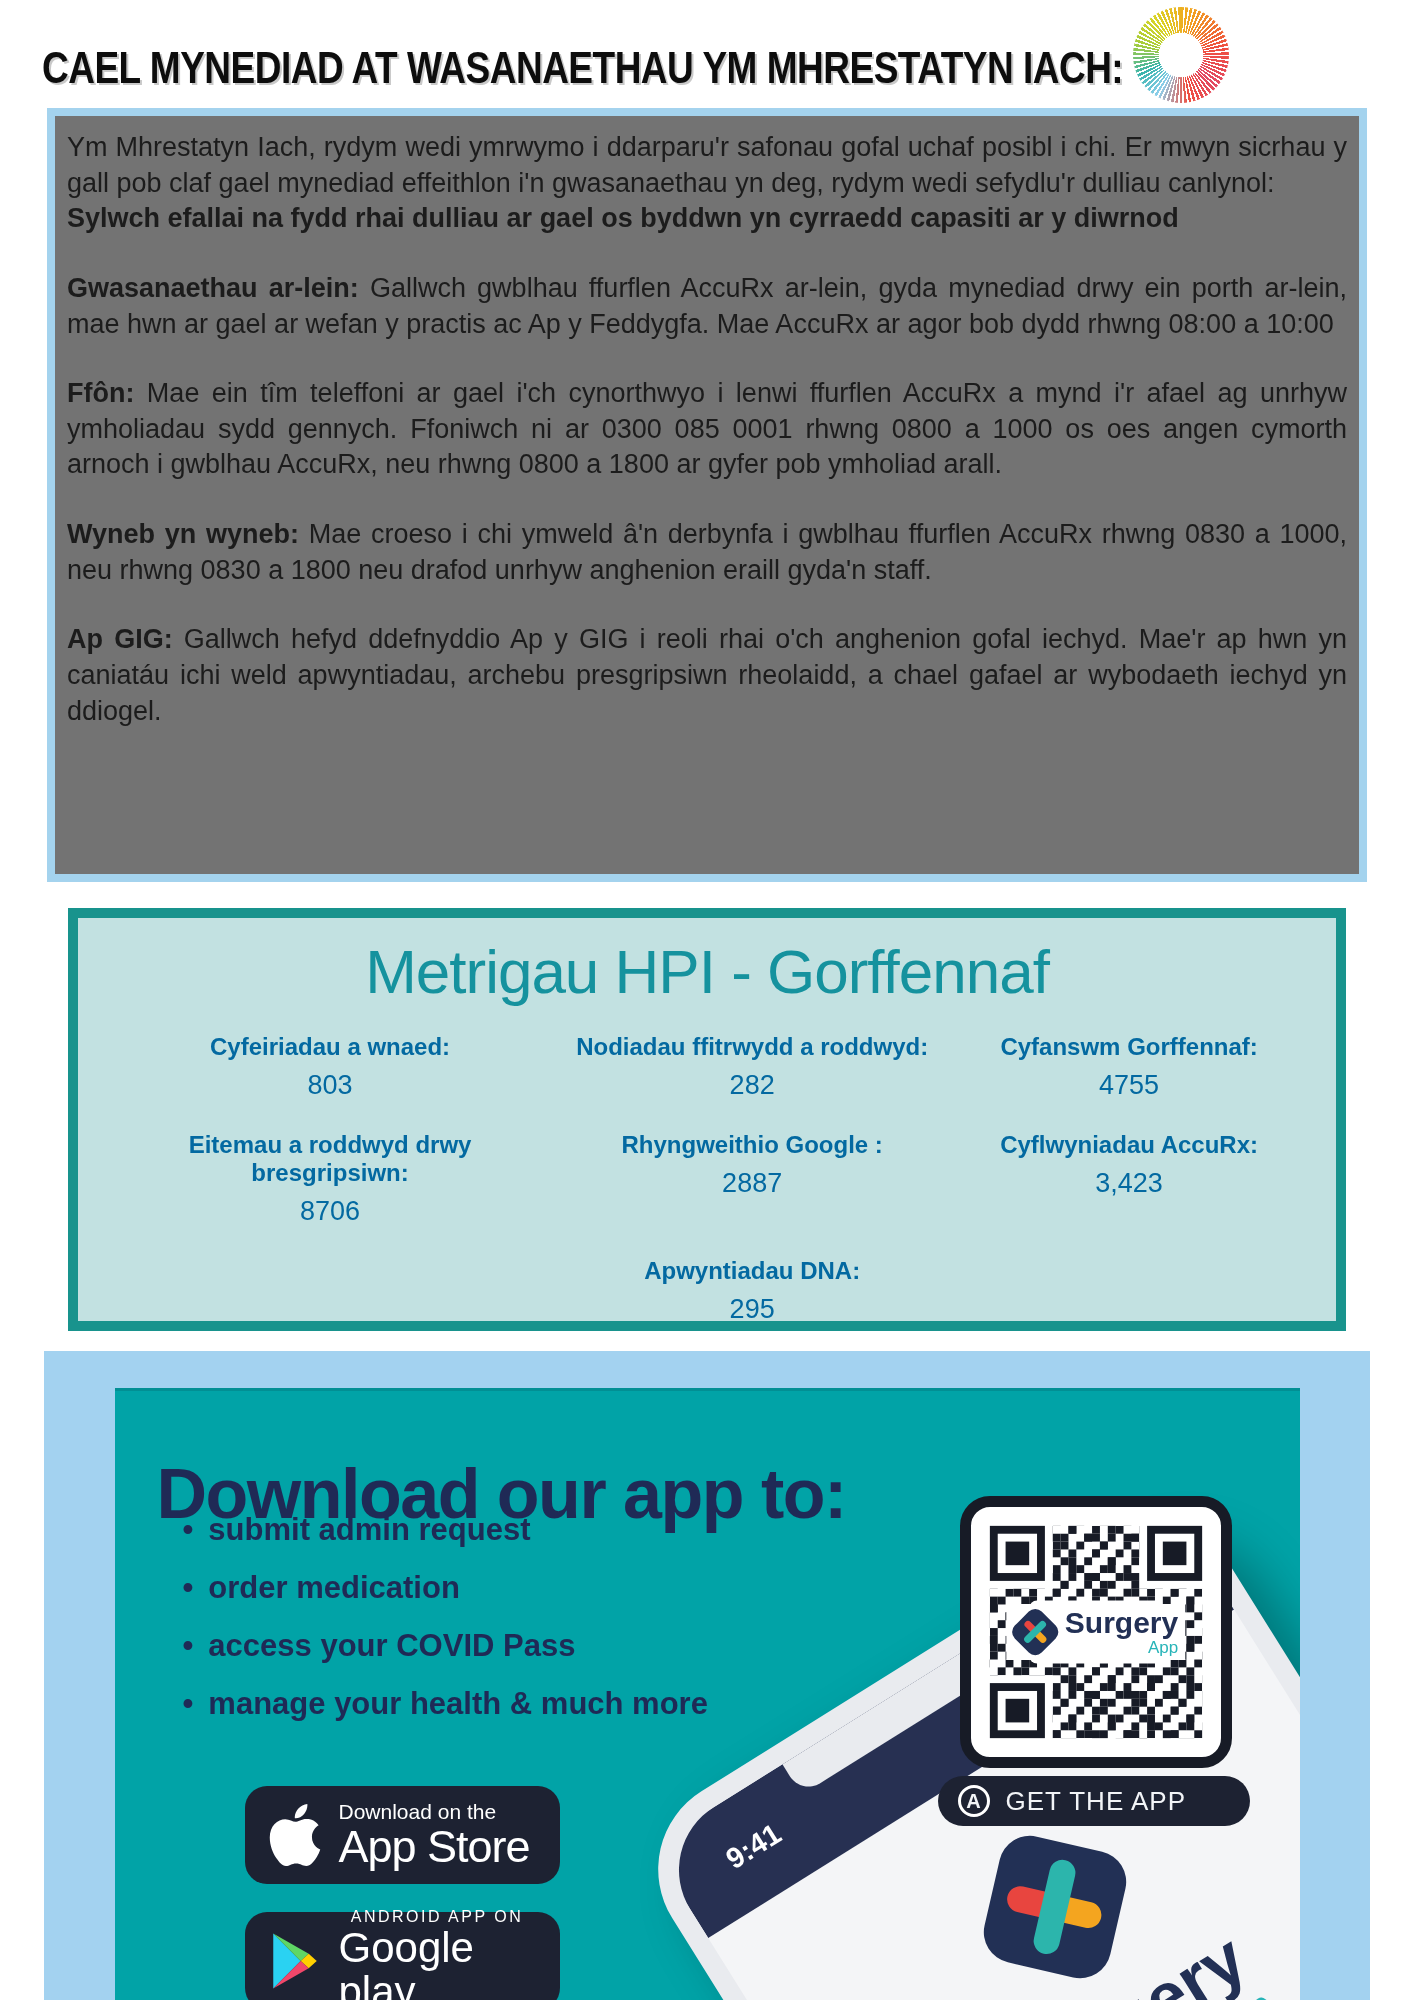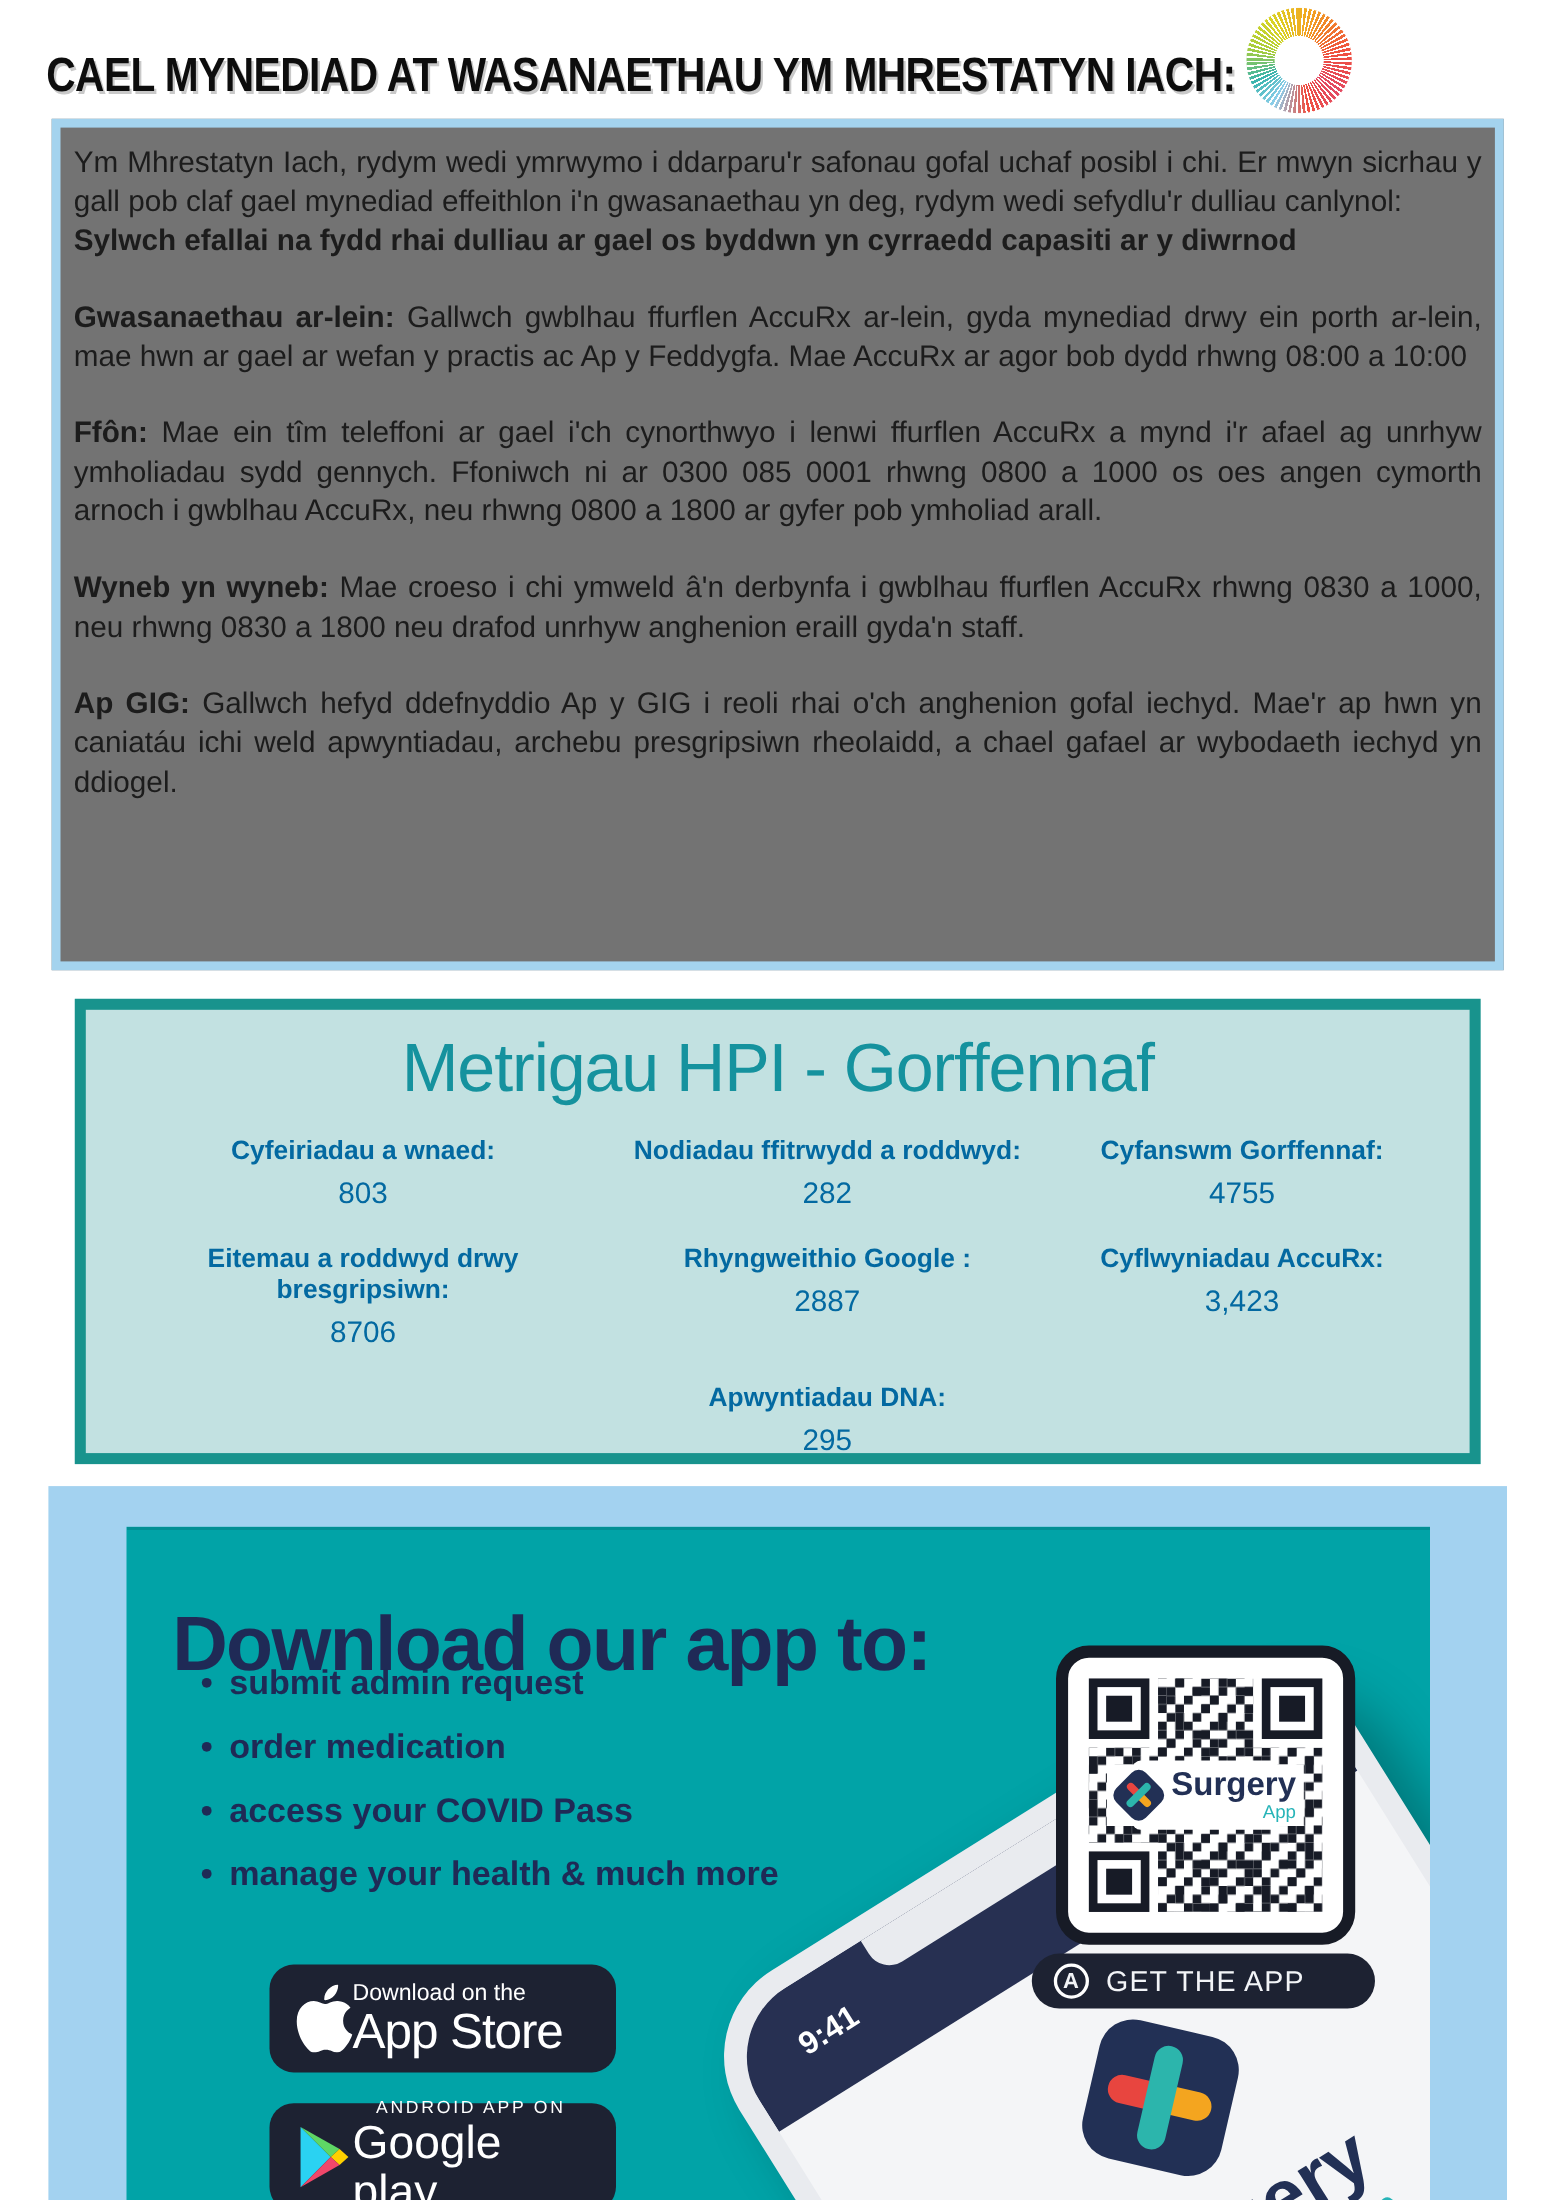--- a/index.html
+++ b/index.html
@@ -67,21 +67,21 @@
   
   .get-pill { position:absolute; left:823px; top:388px; width:312px; height:50px; z-index:6;
               background:#1d2232; border-radius:26px; display:flex; align-items:center; gap:16px;
               padding:0 20px; color:#f2f4f7; }
   .a-ring { width:32px; height:32px; border:3px solid #fff; border-radius:50%; flex:0 0 auto;
             display:flex; align-items:center; justify-content:center; font-size:20px; font-weight:bold; }
   .get-label { font-size:26px; letter-spacing:1px; }
 
   
   .badge { position:absolute; left:130px; width:315px; height:98px; z-index:6; background:#1d2232;
-           border-radius:22px; color:#fff; display:flex; align-items:center; padding:0 24px; }
+           border-radius:22px; color:#fff; display:flex; align-items:center; gap:18px; padding:0 24px; }
   .badge.appstore { top:398px; }
   .badge.gplay { top:524px; }
   .badge .icon { flex:0 0 auto; }
   .badge .t1 { font-size:21px; line-height:1.15; }
   .badge.appstore .t2 { font-size:45px; letter-spacing:-1px; line-height:1.02; }
   .badge.gplay .t1 { font-size:16px; letter-spacing:2.5px;text-align:center; }
   .badge.gplay .t2 { font-size:42px; line-height:1.05; }
 
   
   .phone { position:absolute; left:710px; top:205px; width:660px; height:950px; z-index:1;

